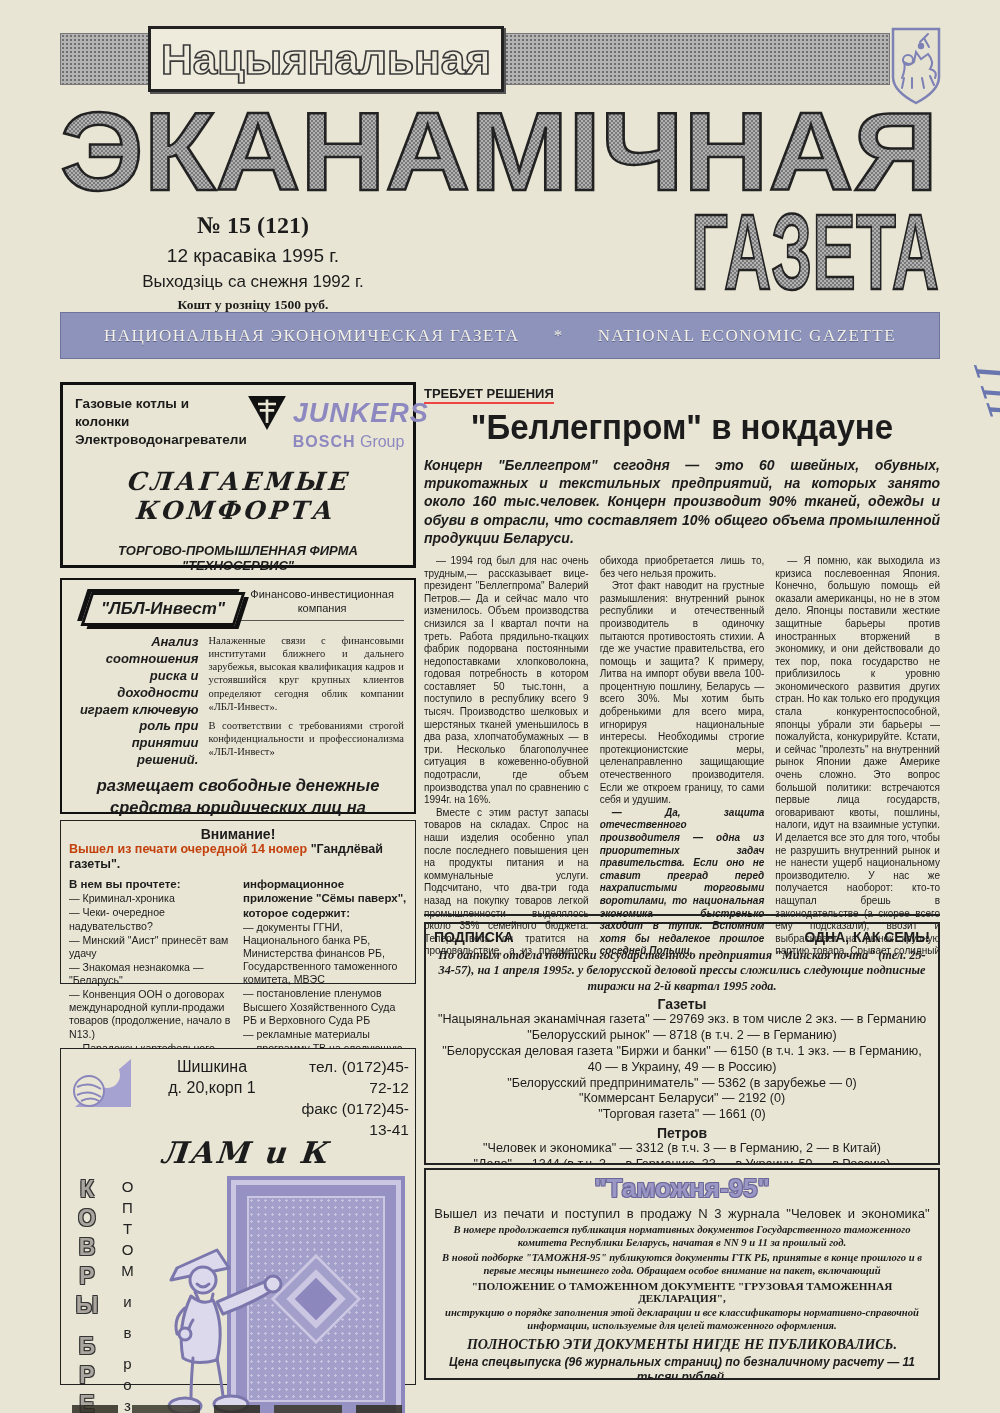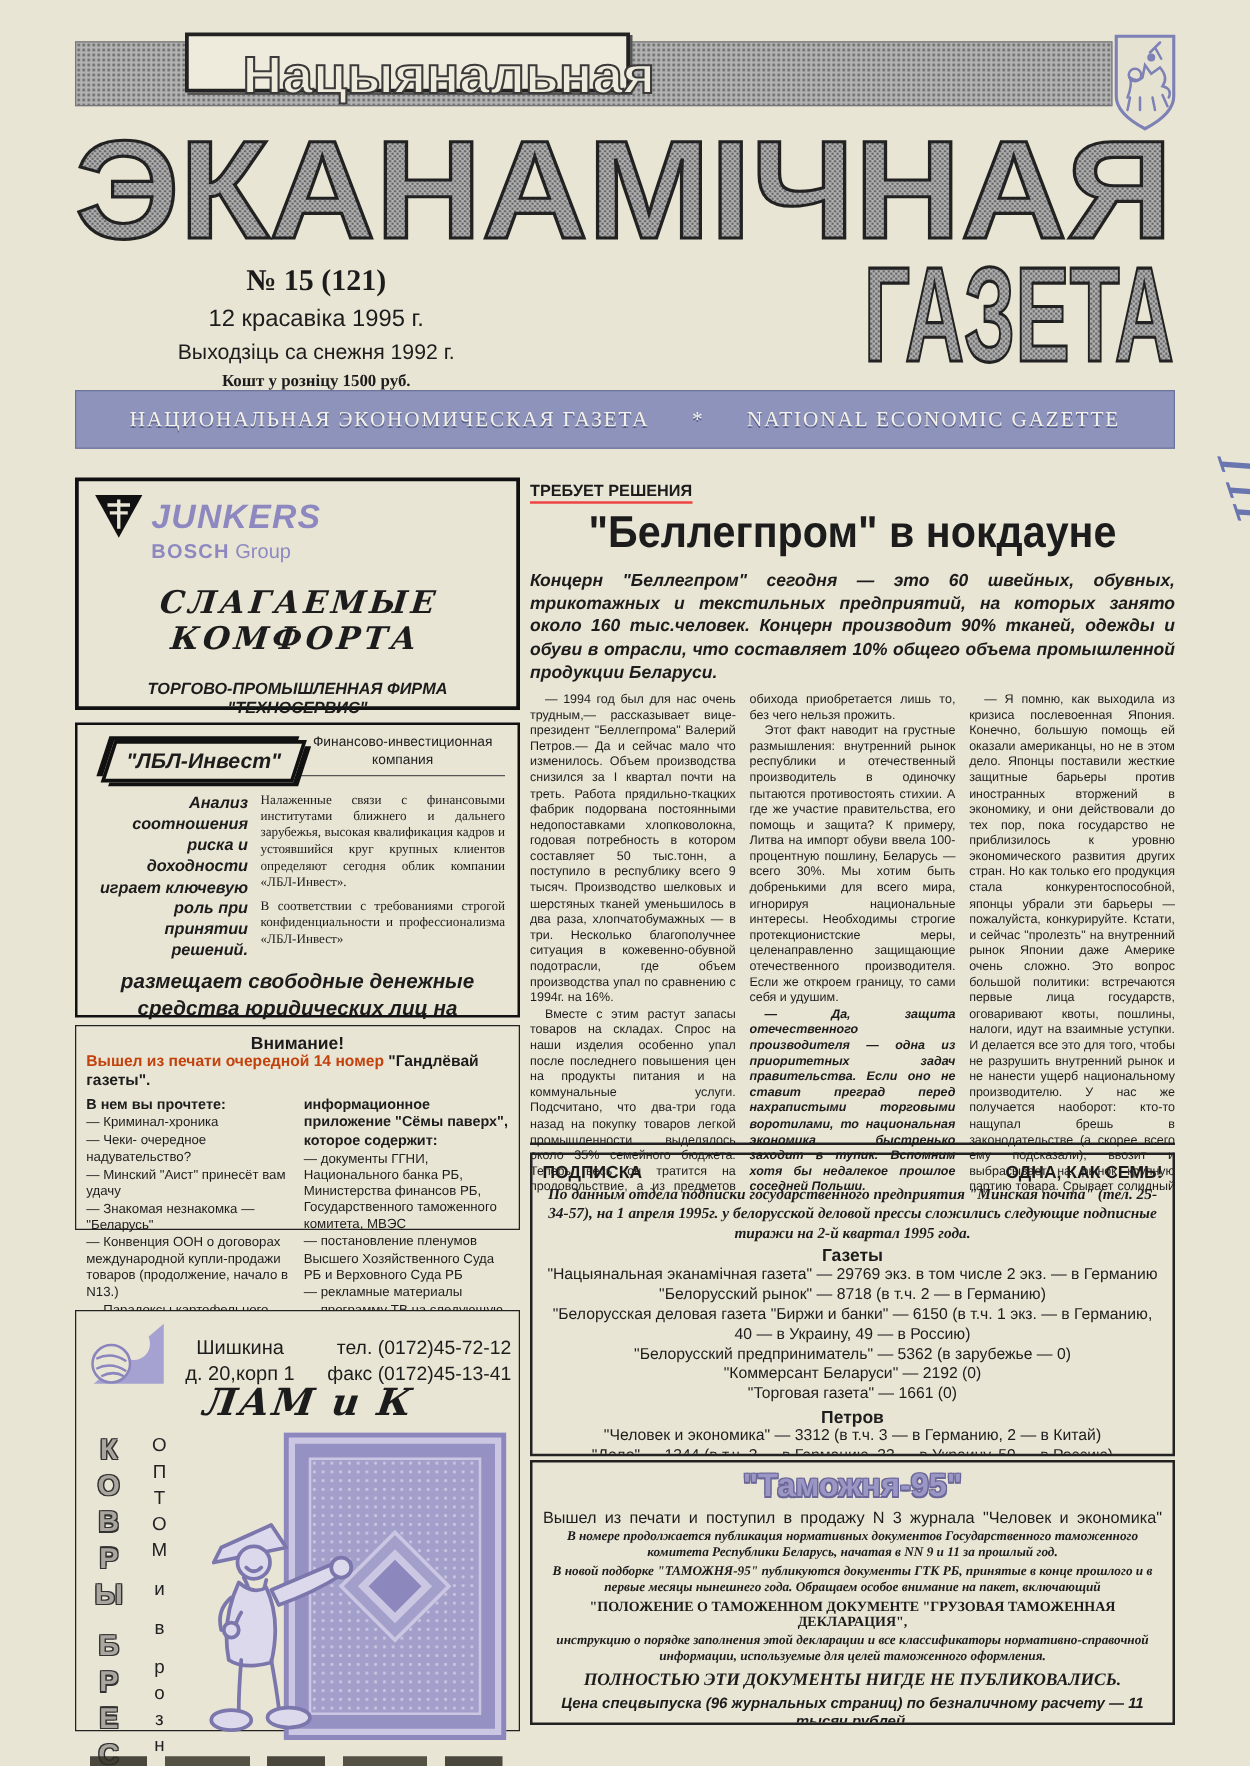--- a/index.html
+++ b/index.html
@@ -5,22 +5,22 @@
   * { margin:0; padding:0; box-sizing:border-box; }
   html,body { background:#cfcabb; }
   body { font-family:"Liberation Sans", sans-serif; color:#1c1c1c; }
   .page { position:relative; width:1000px; height:1413px; background:#e9e5d4; margin:0 auto; overflow:hidden; }
 
   
   .grey-bar { position:absolute; left:60px; top:33px; width:830px; height:52px;
     background-color:#b3b3b3;
     background-image:radial-gradient(#6f6f6f 1px, transparent 1.3px);
     background-size:4px 4px; border:1px solid #777; }
-  .nats-box { position:absolute; left:148px; top:26px; width:356px; height:48px;
-    background:#efebdc; border:3px solid #222; box-shadow:2px 2px 0 #555;padding-left:33px; }
+  .nats-box { position:absolute; left:148px; top:26px; width:356px; height:66px;
+    background:#efebdc; border:3px solid #222; box-shadow:2px 2px 0 #555; }
   .nats-box svg { display:block; }
   .coat { position:absolute; left:890px; top:26px; width:52px; height:80px; }
   .big-title-1 { position:absolute; left:55px; top:84px; width:888px; height:130px; }
   .big-title-2 { position:absolute; left:688px; top:194px; width:254px; height:112px; }
   .issue-block { position:absolute; left:108px; top:212px; width:290px; text-align:center; }
   .issue-no { font-family:"Liberation Serif", serif; font-weight:bold; font-size:24px; }
   .issue-date { font-size:19px; margin-top:6px; }
   .issue-since { font-size:17px; margin-top:5px; }
   .issue-price { font-family:"Liberation Serif", serif; font-weight:bold; font-size:13.5px; margin-top:5px; }
   .blue-banner { position:absolute; left:60px; top:312px; width:880px; height:47px;
@@ -70,21 +70,21 @@
   .att-lead .dim { color:#c2410c; }
   .att-cols { display:flex; gap:10px; margin-top:5px; }
   .att-col { width:50%; font-size:10.6px; line-height:1.24; }
   .att-col .hdr { font-weight:bold; font-size:11.5px; }
   .att-item { margin-top:1px; }
   .att-tail { font-weight:bold; }
   .att-footer { text-align:center; font-size:12.5px; line-height:1.3; margin-top:5px; }
   .att-phones { font-size:13px; }
 
   .lam { top:1048px; height:337px; border:1.5px solid #222; padding:4px 6px; }
-  .lam-head { display:flex; align-items:flex-end; }
+  .lam-head { display:flex; align-items:flex-start;gap:20px; }
   .lam-logo { width:70px; height:58px; flex:0 0 auto; }
   .lam-addr { width:110px; text-align:center; font-size:16px; line-height:1.3; margin-top:4px; }
   .lam-telfax { text-align:right; font-size:15.5px; line-height:1.35; margin-top:4px; flex:1; }
   .lam-script { font-family:"DejaVu Serif", serif; font-style:italic; font-weight:bold; font-size:30px;
     transform:skewX(-8deg); margin:-6px 0 2px 96px; letter-spacing:2px; }
   .lam-body { position:relative; height:252px; }
   .vert { writing-mode:vertical-rl; text-orientation:upright; }
   .kovry { position:absolute; left:6px; top:4px; height:246px; display:flex; flex-direction:column; gap:0; }
   .kovry .vert { font-weight:900; font-size:23px; letter-spacing:3px; color:#aaa69f;
     text-shadow:1px 1px 0 #333, -1px -1px 0 #333, 1px -1px 0 #333, -1px 1px 0 #333; }
@@ -187,20 +187,24 @@
   <div class="blue-banner">
     <span>НАЦИОНАЛЬНАЯ ЭКОНОМИЧЕСКАЯ ГАЗЕТА</span>
     <span>*</span>
     <span>NATIONAL ECONOMIC GAZETTE</span>
   </div>
 
   <div class="hand-mark">ПР</div>
 
   <div class="adbox junkers">
     <div class="junkers-row">
+      <div class="junkers-left">
+        <div>Газовые котлы и колонки</div>
+        <div>Электроводонагреватели</div>
+      </div>
       <div class="junkers-brand">
         <div class="junkers-logo-row">
           <svg width="40" height="36" viewBox="0 0 44 40">
             <polygon points="1,1 43,1 22,39" fill="#111"></polygon>
             <g stroke="#e9e5d4" stroke-width="3" fill="none">
               <path d="M22 5 v26"></path>
               <path d="M12 10 h20 M14 17 h16"></path>
             </g>
           </svg>
           <span class="junkers-word">JUNKERS</span>

